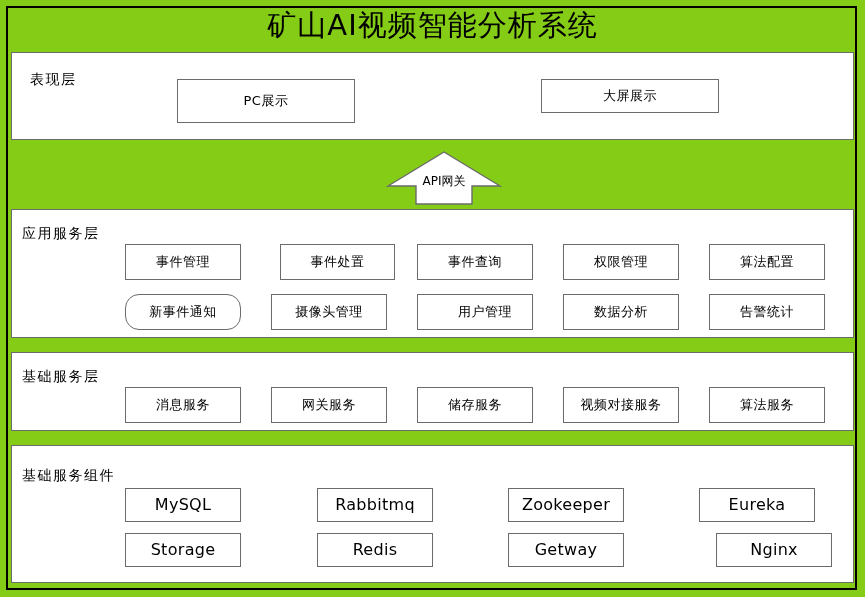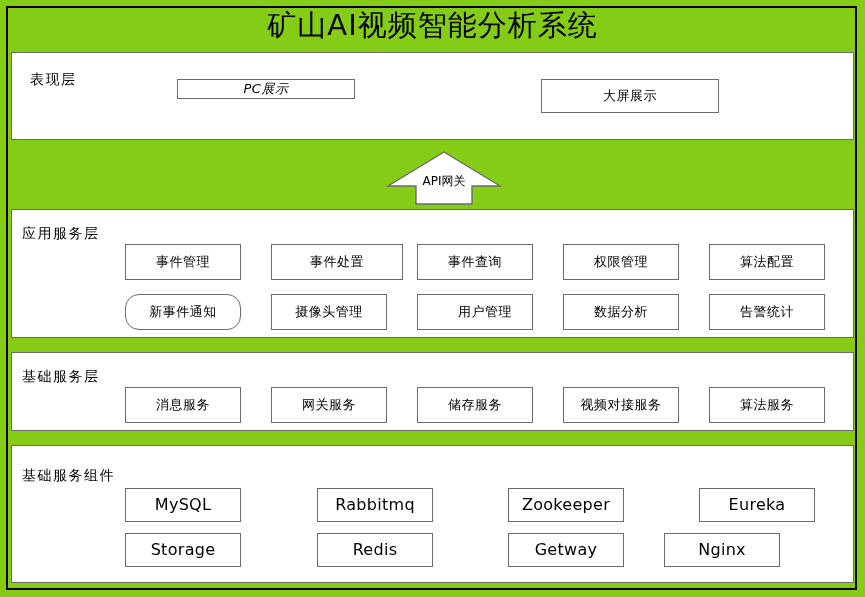--- a/index.html
+++ b/index.html
@@ -107,36 +107,36 @@
 
 <div id="page">
 
   <div class="outer-frame"></div>
 
   <div class="diagram-title">矿山AI视频智能分析系统</div>
 
   <div class="layer" style="left:11px; top:52px; width:843px; height:88px;">
   </div>
   <div class="layer-label" style="left:30px; top:70px;">表现层</div>
-  <div class="node cn" style="left:177px; top:79px; width:178px; height:20px;font-style:italic;">PC展示</div>
+  <div class="node cn" style="left:177px; top:79px; width:178px; height:44px;">PC展示</div>
   <div class="node cn" style="left:541px; top:79px; width:178px; height:34px;">大屏展示</div>
 
   <div class="gateway">
     <svg viewBox="0 0 116 56" xmlns="http://www.w3.org/2000/svg">
       <polygon points="58,2 114,36 86,36 86,54 30,54 30,36 2,36" fill="#ffffff" stroke="#6b6b6b" stroke-width="1.4"></polygon>
     </svg>
     <div class="gateway-label">API网关</div>
   </div>
 
   <div class="layer" style="left:11px; top:209px; width:843px; height:129px;">
   </div>
   <div class="layer-label" style="left:22px; top:224px;">应用服务层</div>
 
   <div class="node cn" style="left:125px; top:244px; width:116px; height:36px;">事件管理</div>
-  <div class="node cn" style="left:271px; top:244px; width:132px; height:36px;">事件处置</div>
+  <div class="node cn" style="left:280px; top:244px; width:115px; height:36px;">事件处置</div>
   <div class="node cn" style="left:417px; top:244px; width:116px; height:36px;">事件查询</div>
   <div class="node cn" style="left:563px; top:244px; width:116px; height:36px;">权限管理</div>
   <div class="node cn" style="left:709px; top:244px; width:116px; height:36px;">算法配置</div>
 
   <div class="node cn" style="left:125px; top:294px; width:116px; height:36px;border-radius:14px;">新事件通知</div>
   <div class="node cn" style="left:271px; top:294px; width:116px; height:36px;">摄像头管理</div>
   <div class="node cn" style="left:417px; top:294px; width:116px; height:36px;padding-left:20px;">用户管理</div>
   <div class="node cn" style="left:563px; top:294px; width:116px; height:36px;">数据分析</div>
   <div class="node cn" style="left:709px; top:294px; width:116px; height:36px;">告警统计</div>
 
@@ -155,15 +155,15 @@
   <div class="layer-label" style="left:22px; top:466px;">基础服务组件</div>
 
   <div class="node en" style="left:125px; top:488px; width:116px; height:34px;">MySQL</div>
   <div class="node en" style="left:317px; top:488px; width:116px; height:34px;">Rabbitmq</div>
   <div class="node en" style="left:508px; top:488px; width:116px; height:34px;">Zookeeper</div>
   <div class="node en" style="left:699px; top:488px; width:116px; height:34px;">Eureka</div>
 
   <div class="node en" style="left:125px; top:533px; width:116px; height:34px;">Storage</div>
   <div class="node en" style="left:317px; top:533px; width:116px; height:34px;">Redis</div>
   <div class="node en" style="left:508px; top:533px; width:116px; height:34px;">Getway</div>
-  <div class="node en" style="left:664px; top:533px; width:116px; height:34px;">Nginx</div>
+  <div class="node en" style="left:716px; top:533px; width:116px; height:34px;">Nginx</div>
 
 </div>
 
 </body></html>

